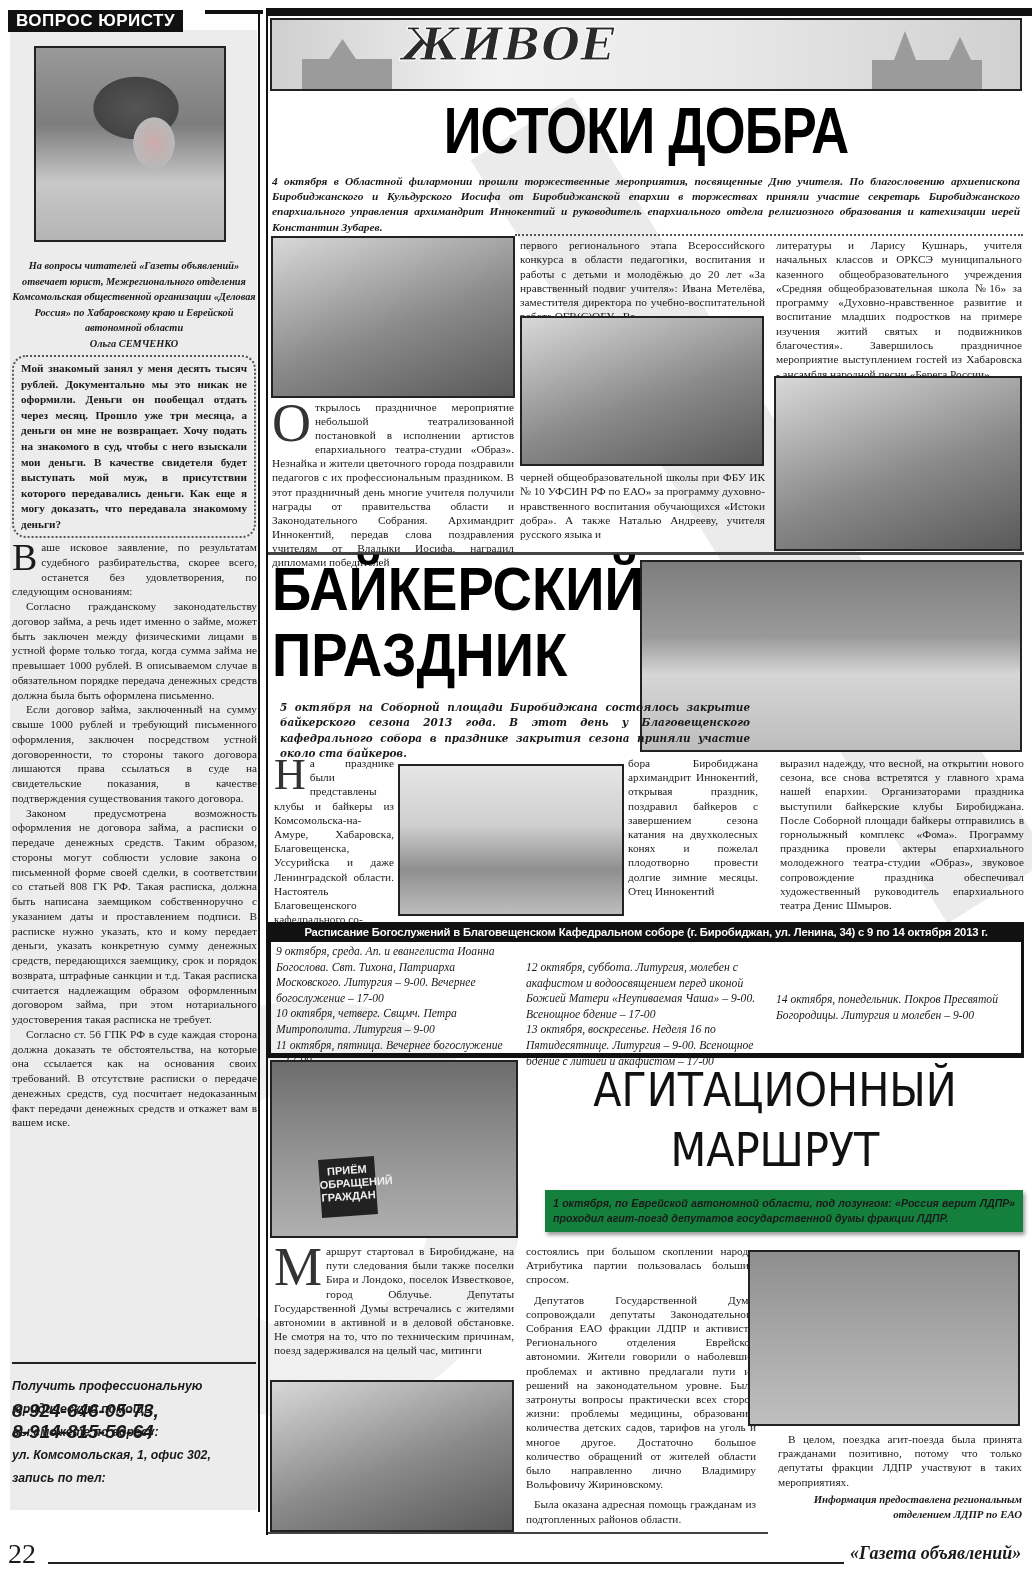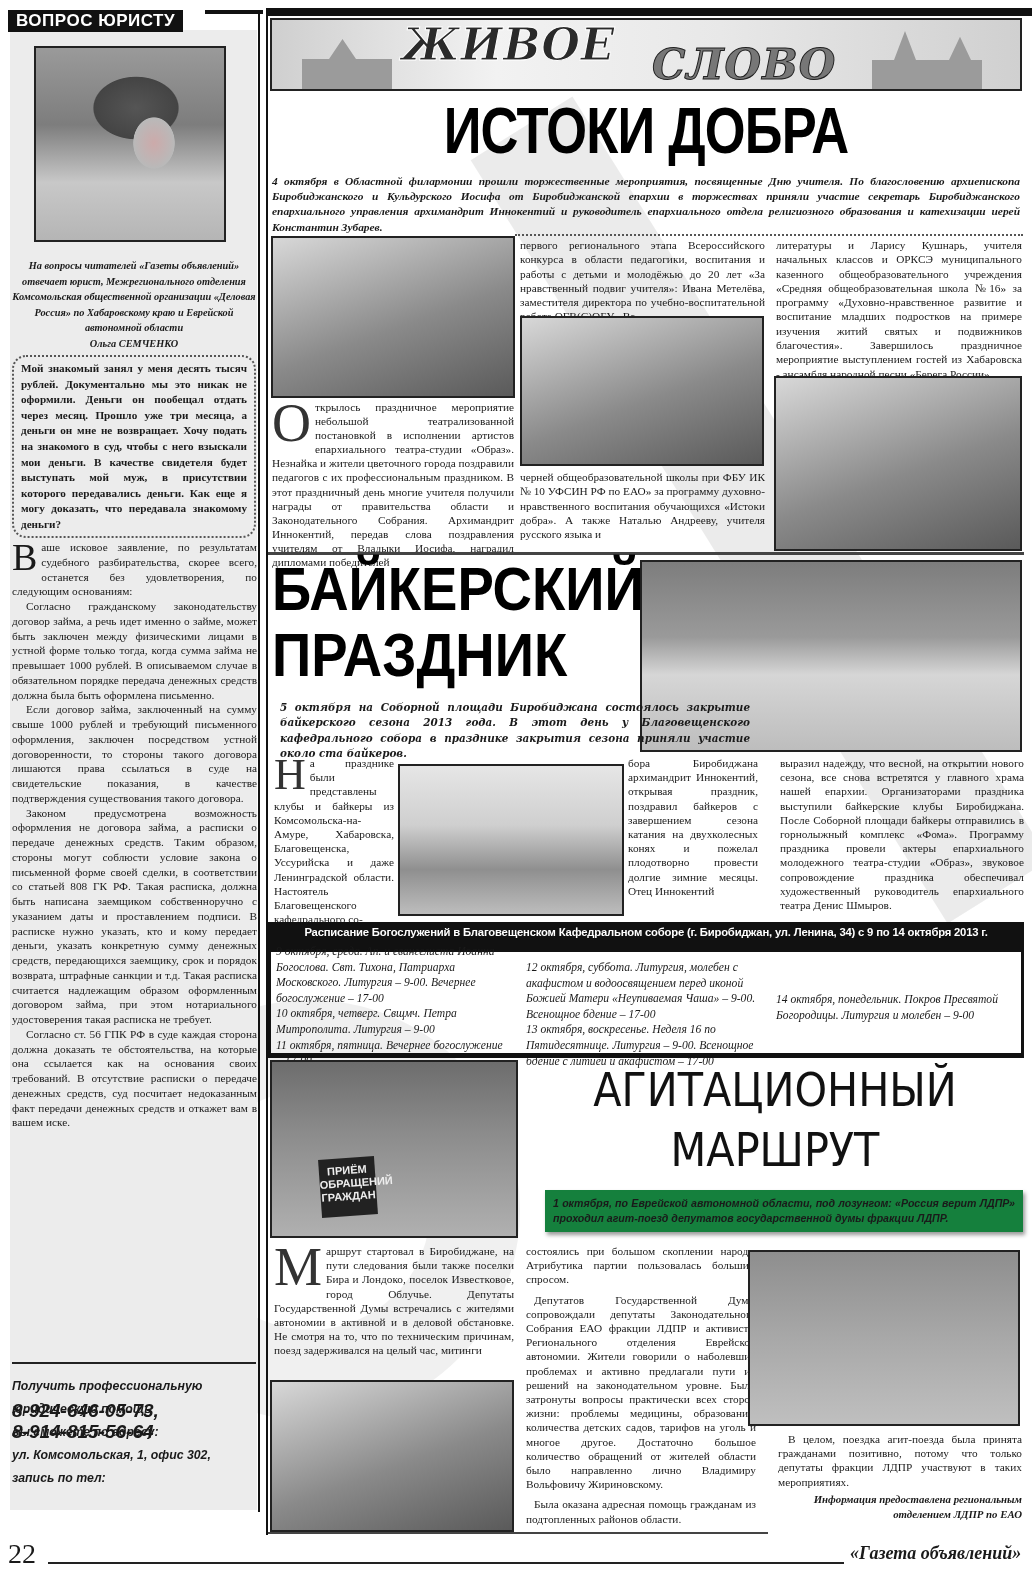--- a/index.html
+++ b/index.html
@@ -51,21 +51,21 @@
 #sep1{left:268px;top:552px;width:756px;height:3px;background:#444}
 #ph4{left:640px;top:560px;width:382px;height:192px;background:linear-gradient(180deg,#7d7d7d 0,#9a9a9a 40%,#d6d6d6 60%,#bdbdbd 100%)}
 #h2{left:272px;top:556px;width:470px;font:bold 62px/66px "Liberation Sans",sans-serif;color:#000;transform-origin:left top;transform:scaleX(.88)}
 #h2 .l2{display:block;margin-left:0}
 #lead2{left:280px;top:700px;width:470px;font:italic bold 11.6px/15.4px "DejaVu Serif",serif;text-align:justify;font-size:10.4px}
 #a2c1{left:274px;top:756px;width:120px;font:11.3px/14.2px "Liberation Serif",serif}
 #ph5{left:398px;top:764px;width:226px;height:152px}
 #a2c2{left:628px;top:756px;width:130px;font:11.3px/14.2px "Liberation Serif",serif}
 #a2c3{left:780px;top:756px;width:244px;font:11.3px/14.2px "Liberation Serif",serif}
 #sched{left:268px;top:922px;width:756px;height:134px;border:3px solid #111;border-top:0}
-#sched-hd{left:268px;top:922px;width:756px;height:30px;background:#111;color:#fff;font:bold 11.3px/20px "Liberation Sans",sans-serif;text-align:center;letter-spacing:-.2px}
+#sched-hd{left:268px;top:922px;width:756px;height:20px;background:#111;color:#fff;font:bold 11.3px/20px "Liberation Sans",sans-serif;text-align:center;letter-spacing:-.2px}
 .sc{position:absolute;top:944px;font:italic 11.6px/15.6px "Liberation Serif",serif}
 .sc b{font-weight:normal}
 #sc1{left:276px;width:232px}
 #sc2{left:526px;width:236px}
 #sc3{left:776px;width:242px}
 #sep2{left:268px;top:1053px;width:756px;height:5px;background:#111}
 #ph6{left:270px;top:1060px;width:248px;height:178px;background:linear-gradient(180deg,#6d6d6d 0,#8b8b8b 40%,#b0b0b0 100%)}
 #ph6 .sign{position:absolute;left:48px;top:96px;width:56px;height:58px;background:#222;color:#eee;font:bold 11px/13px "Liberation Sans",sans-serif;text-align:center;padding-top:6px;transform:rotate(-4deg)}
 #h3{left:520px;top:1060px;width:510px;text-align:center;font:46px/60px "DejaVu Sans",sans-serif;color:#111;transform:scaleX(.9)}
 #lead3{left:545px;top:1190px;width:478px;padding:6px 8px;background:#15803d;box-shadow:2px 3px 4px #999;font:italic bold 10.6px/15px "Liberation Sans",sans-serif;text-align:justify}
@@ -123,21 +123,20 @@
 <div id="footer-line" class="abs"></div>
 <div id="footer-title" class="abs">«Газета объявлений»</div>
 
 <div id="topbar" class="abs"></div>
 <div id="rframe-l" class="abs"></div>
 
 <div id="banner" class="abs">
   <div class="church" style="left:30px;width:90px;height:50px;clip-path:polygon(0 100%,0 40%,30% 40%,45% 0,60% 40%,100% 40%,100% 100%)"></div>
   <div class="church" style="left:600px;width:110px;height:58px;clip-path:polygon(0 100%,0 50%,20% 50%,30% 0,40% 50%,70% 50%,80% 10%,90% 50%,100% 50%,100% 100%)"></div>
   <span class="w1">ЖИВОЕ</span>
-  <span class="w2">СЛОВО</span>
 </div>
 
 <div id="h1" class="abs">ИСТОКИ ДОБРА</div>
 <div id="lead1" class="abs">4 октября в Областной филармонии прошли торжественные мероприятия, посвященные Дню учителя. По благословению архиепископа Биробиджанского и Кульдурского Иосифа от Биробиджанской епархии в торжествах приняли участие секретарь Биробиджанского епархиального управления архимандрит Иннокентий и руководитель епархиального отдела религиозного образования и катехизации иерей Константин Зубарев.</div>
 <div id="dotline1" class="abs"></div>
 <div id="ph1" class="photo"></div>
 <div id="a1c1" class="abs j"><span class="dc">О</span><span>ткрылось праздничное мероприятие небольшой театрализованной постановкой в исполнении артистов епархиального театра-студии «Образ». Незнайка и жители цветочного города поздравили педагогов с их профессиональным праздником. В этот праздничный день многие учителя получили награды от правительства области и Законодательного Собрания. Архимандрит Иннокентий, передав слова поздравления учителям от Владыки Иосифа, наградил дипломами победителей</span></div>
 <div id="a1c2" class="abs j">первого регионального этапа Всероссийского конкурса в области педагогики, воспитания и работы с детьми и молодёжью до 20 лет «За нравственный подвиг учителя»: Ивана Метелёва, заместителя директора по учебно-воспитательной работе ОГВ(С)ОБУ «Ве-</div>
 <div id="ph2" class="photo"></div>
 <div id="a1c2b" class="abs j">черней общеобразовательной школы при ФБУ ИК № 10 УФСИН РФ по ЕАО» за программу духовно-нравственного воспитания обучающихся «Истоки добра». А также Наталью Андрееву, учителя русского языка и</div>

